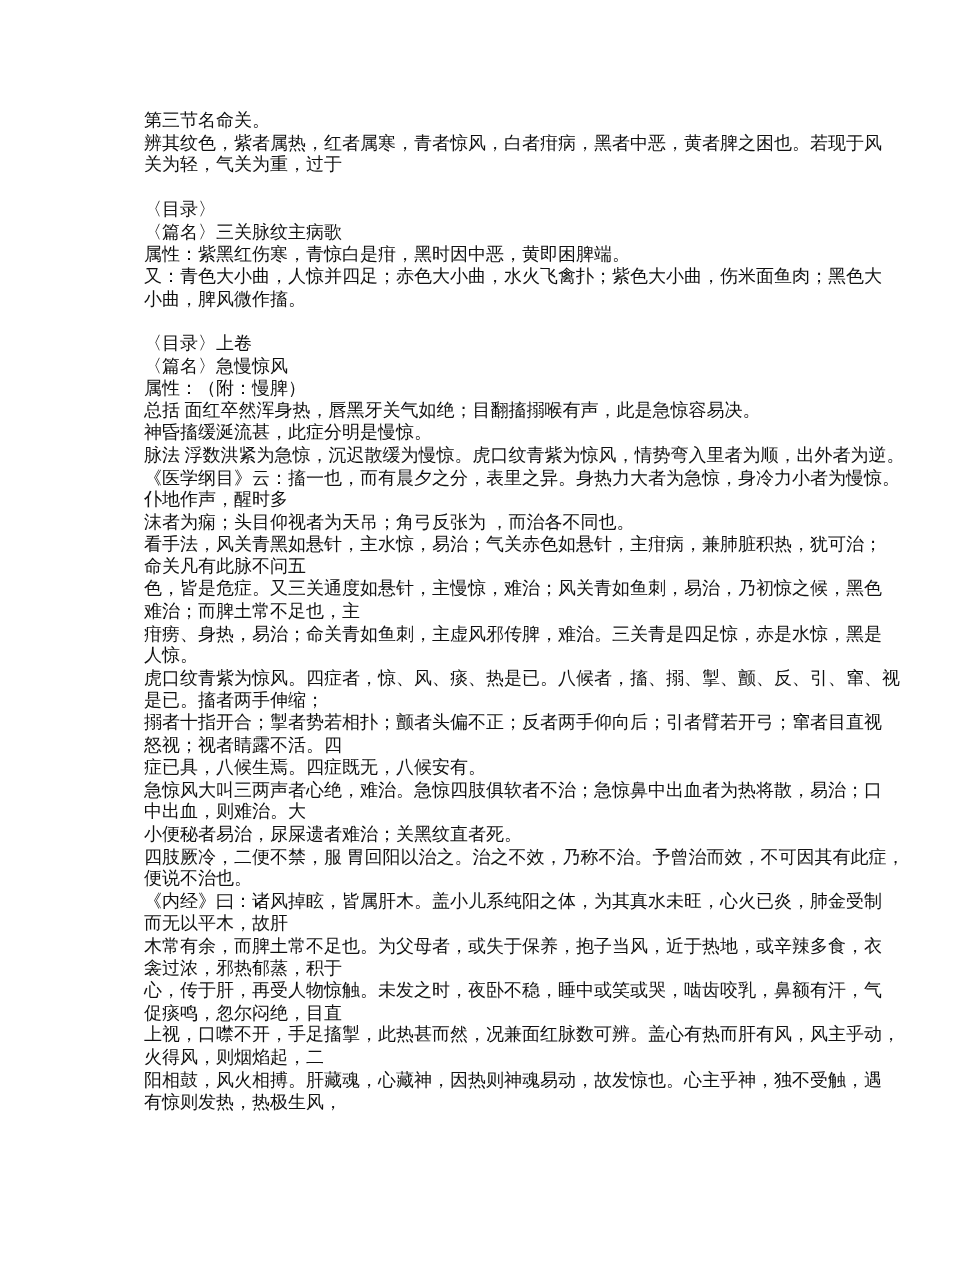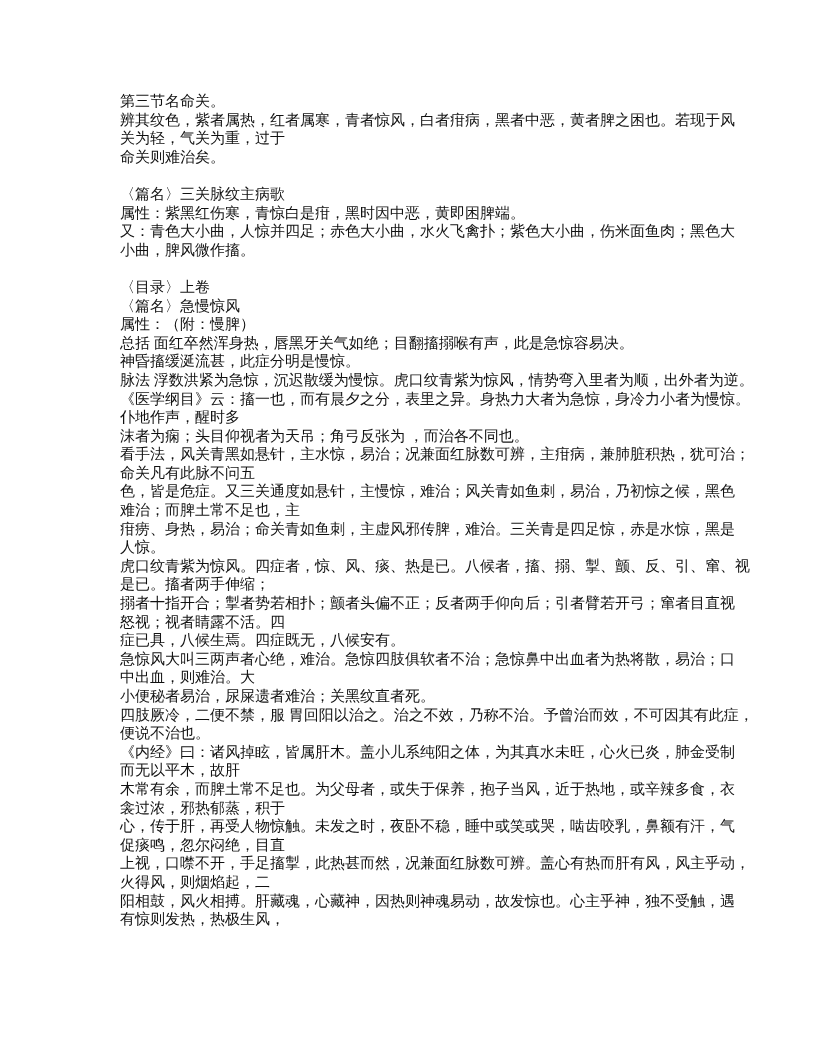--- a/index.html
+++ b/index.html
@@ -17,37 +17,37 @@
   .line { white-space: nowrap; height: 18.6px; }
   .blank { height: 18.6px; }
 </style>
 </head>
 <body>
 
 <div class="page">
   <div class="line">第三节名命关。</div>
   <div class="line">辨其纹色，紫者属热，红者属寒，青者惊风，白者疳病，黑者中恶，黄者脾之困也。若现于风</div>
   <div class="line">关为轻，气关为重，过于</div>
-  <div class="line">命关则难治矣。</div>
   <div class="blank"></div>
+  <div class="line">〈目录〉</div>
   <div class="line">〈篇名〉三关脉纹主病歌</div>
   <div class="line">属性：紫黑红伤寒，青惊白是疳，黑时因中恶，黄即困脾端。</div>
   <div class="line">又：青色大小曲，人惊并四足；赤色大小曲，水火飞禽扑；紫色大小曲，伤米面鱼肉；黑色大</div>
   <div class="line">小曲，脾风微作搐。</div>
   <div class="blank"></div>
   <div class="line">〈目录〉上卷</div>
   <div class="line">〈篇名〉急慢惊风</div>
   <div class="line">属性：（附：慢脾）</div>
   <div class="line">总括 面红卒然浑身热，唇黑牙关气如绝；目翻搐搦喉有声，此是急惊容易决。</div>
   <div class="line">神昏搐缓涎流甚，此症分明是慢惊。</div>
   <div class="line">脉法 浮数洪紧为急惊，沉迟散缓为慢惊。虎口纹青紫为惊风，情势弯入里者为顺，出外者为逆。</div>
   <div class="line">《医学纲目》云：搐一也，而有晨夕之分，表里之异。身热力大者为急惊，身冷力小者为慢惊。</div>
   <div class="line">仆地作声，醒时多</div>
   <div class="line">沫者为痫；头目仰视者为天吊；角弓反张为 ，而治各不同也。</div>
-  <div class="line">看手法，风关青黑如悬针，主水惊，易治；况兼面红脉数可辨，主疳病，兼肺脏积热，犹可治；</div>
+  <div class="line">看手法，风关青黑如悬针，主水惊，易治；气关赤色如悬针，主疳病，兼肺脏积热，犹可治；</div>
   <div class="line">命关凡有此脉不问五</div>
   <div class="line">色，皆是危症。又三关通度如悬针，主慢惊，难治；风关青如鱼刺，易治，乃初惊之候，黑色</div>
   <div class="line">难治；而脾土常不足也，主</div>
   <div class="line">疳痨、身热，易治；命关青如鱼刺，主虚风邪传脾，难治。三关青是四足惊，赤是水惊，黑是</div>
   <div class="line">人惊。</div>
   <div class="line">虎口纹青紫为惊风。四症者，惊、风、痰、热是已。八候者，搐、搦、掣、颤、反、引、窜、视</div>
   <div class="line">是已。搐者两手伸缩；</div>
   <div class="line">搦者十指开合；掣者势若相扑；颤者头偏不正；反者两手仰向后；引者臂若开弓；窜者目直视</div>
   <div class="line">怒视；视者睛露不活。四</div>
   <div class="line">症已具，八候生焉。四症既无，八候安有。</div>

